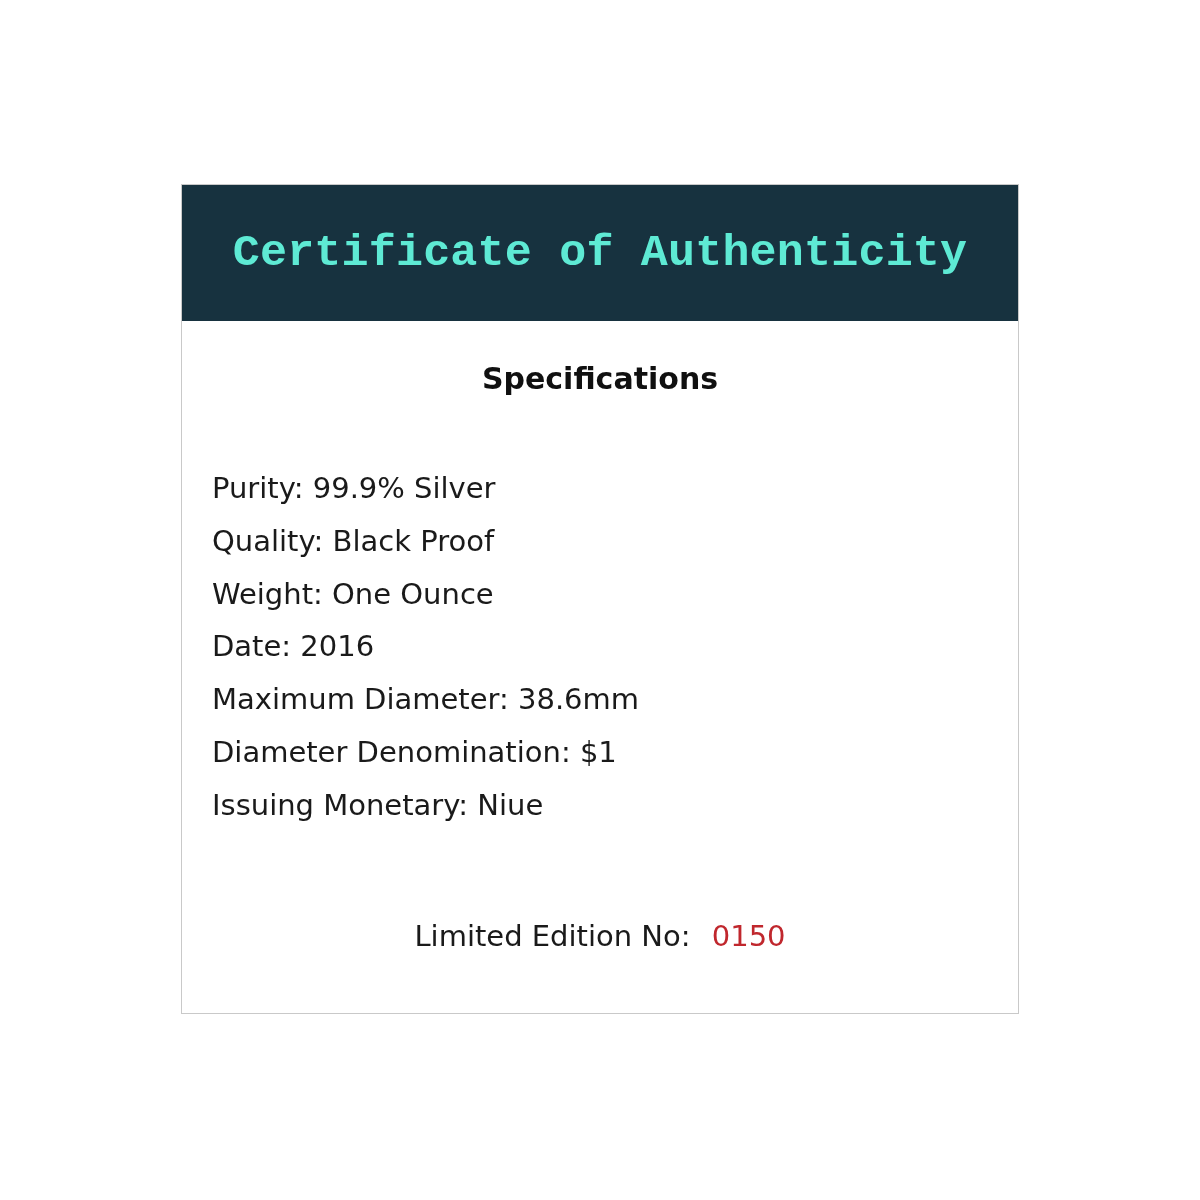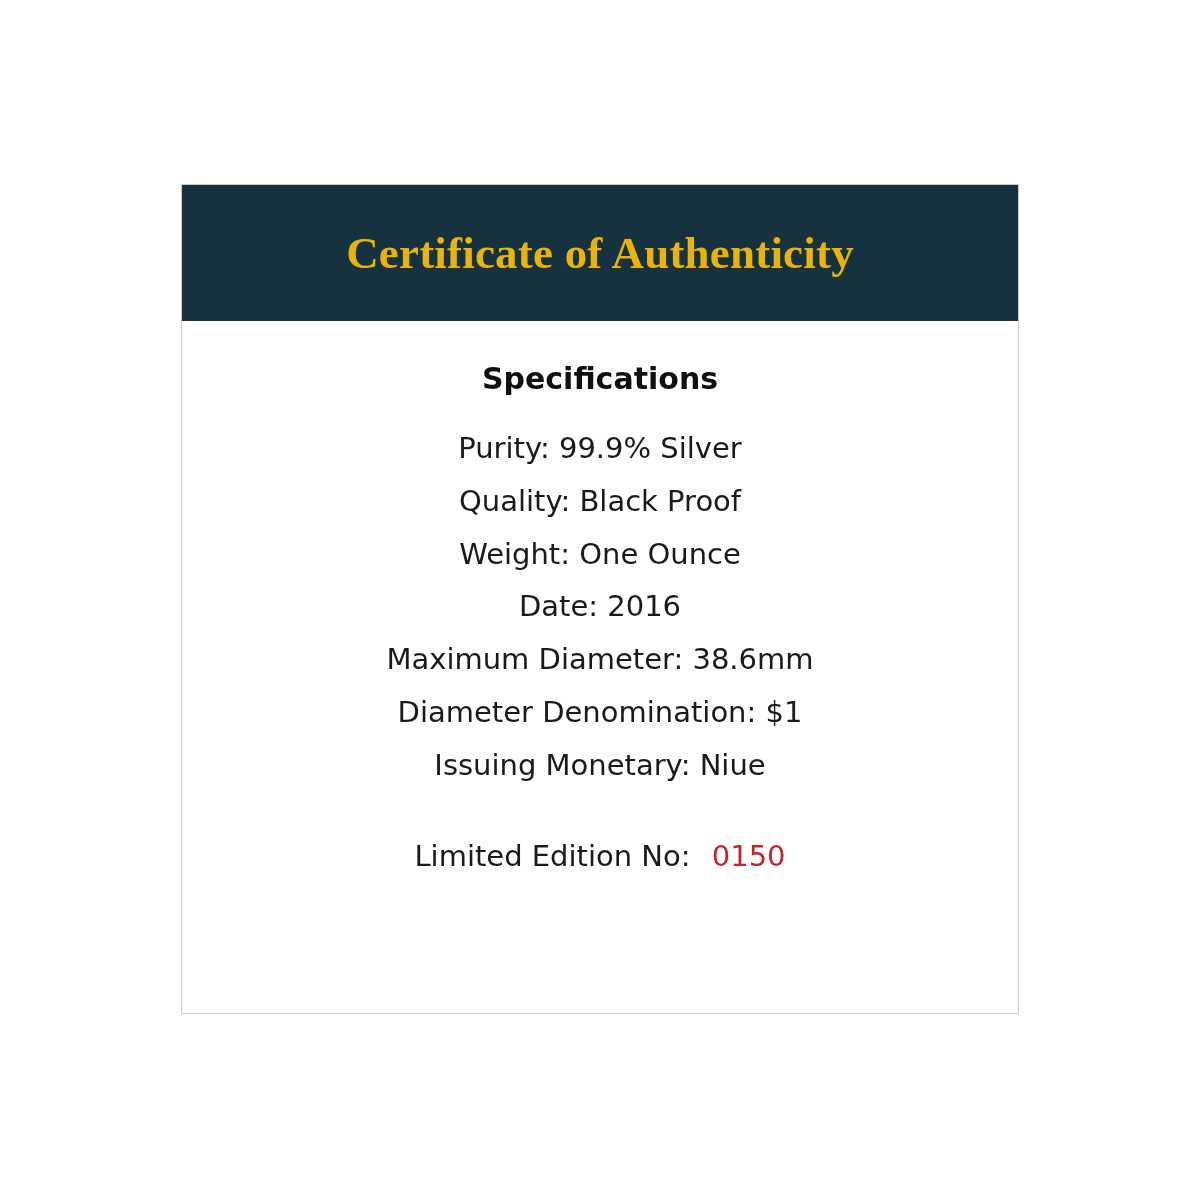--- a/index.html
+++ b/index.html
@@ -34,48 +34,49 @@
   .cert-header {
     background: #17323f;
     height: 136px;
     display: flex;
     align-items: center;
     justify-content: center;
     flex: none;
   }
 
   .cert-title {
-    color: #eab308;
+    color: #5eead4;
     font-size: 45px;
     font-weight: bold;
     letter-spacing: 0.2px;
-    font-family: Liberation Serif, serif;
+    font-family: Liberation Mono, monospace;
   }
 
   .cert-body {
     flex: 1;
     padding: 40px 30px 20px 30px;
     box-sizing: border-box;
     display: flex;
     flex-direction: column;
     align-items: center;
+    gap: 40px;
   }
 
   .section-title {
     font-size: 30px;
     font-weight: bold;
     color: #101010;
     margin-bottom: 26px;
     text-align: center;
   }
 
   .spec-list {
     display: flex;
     flex-direction: column;
-    align-items: center;
+    align-items: flex-start;
     width: 100%;
   }
 
   .spec-row {
     font-size: 29px;
     color: #1a1a1a;
     line-height: 1.82;
     text-align: center;
     white-space: nowrap;
   }

